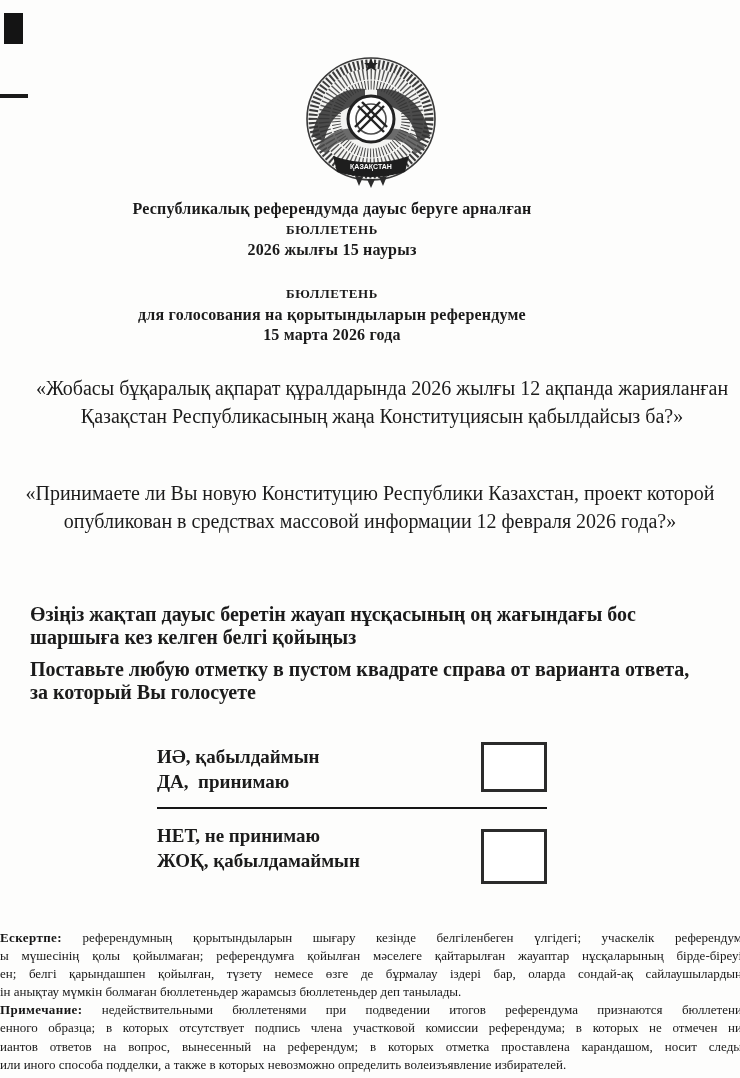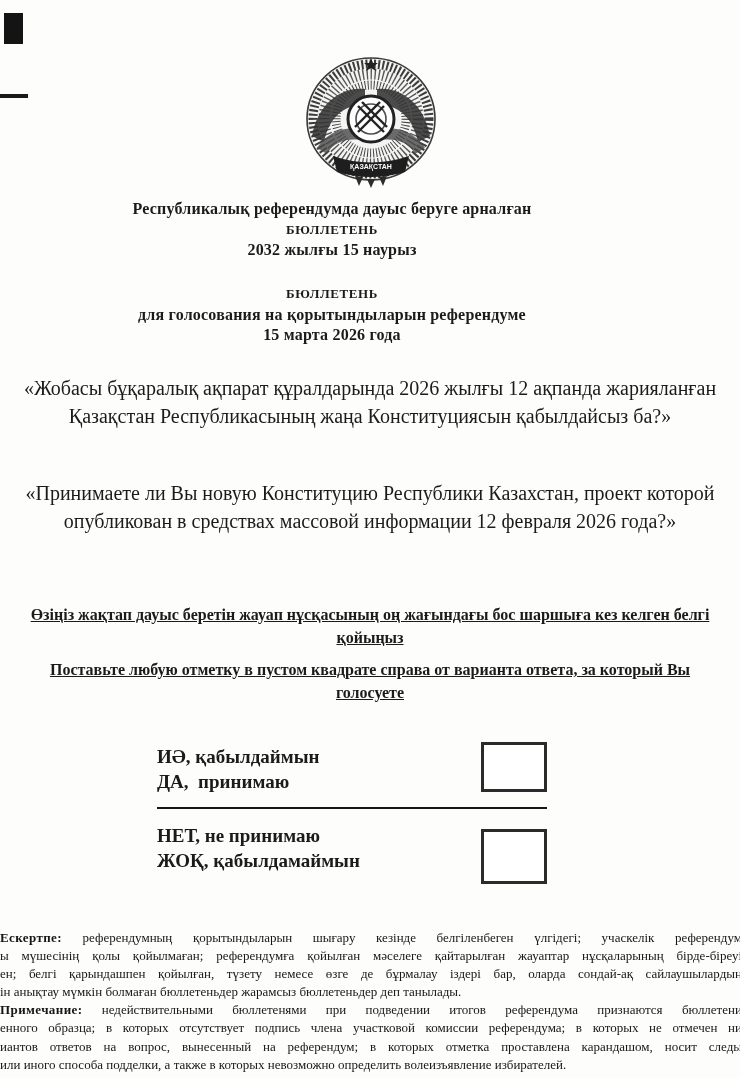--- a/index.html
+++ b/index.html
@@ -17,25 +17,25 @@
   .emblem{left:303px;top:56px;width:136px;height:132px;}
   
   .hdr{left:0;width:664px;text-align:center;font-weight:bold;
        font-size:16px;line-height:20.5px;letter-spacing:0.2px;}
   .hdr .big{font-size:13px;letter-spacing:0.6px;}
   .hdr-kk{top:199px;}
   .hdr-ru{top:284px;}
   
   .question{left:20px;width:700px;text-align:center;
             font-size:20px;line-height:27.5px;}
-  .q-kk{top:375px;}
+  .q-kk{top:375px;margin-left:12px;}
   .q-ru{top:480px;}
   
-  .instr{left:30px;width:680px;text-align:center;font-weight:bold;
-         font-size:16px;line-height:23px;text-decoration:underline;}
+  .instr{left:30px;width:680px;font-weight:bold;
+         font-size:20px;line-height:23px;}
   .i-kk{top:603px;}
   .i-ru{top:658px;}
   
   .opt{left:157px;font-weight:bold;font-size:19px;line-height:25px;white-space:nowrap;}
   .opt1{top:744px;}
   .opt2{top:823px;}
   .checkbox{width:60px;height:44px;background:#fff;border:3px solid #2b2b2b;}
   .cb1{left:481px;top:742px;}
   .cb2{left:481px;top:829px;height:49px;}
   .divider{left:157px;top:807px;width:390px;height:2px;background:#161616;}
@@ -80,21 +80,21 @@
       <text x="68" y="113" text-anchor="middle" font-size="7" font-weight="bold" fill="#ffffff" font-family="Liberation Sans, sans-serif">ҚАЗАҚСТАН</text>
       <path d="M52,120 L56,130 L60,121 Z" fill="#2c2c2c"></path>
       <path d="M84,120 L80,130 L76,121 Z" fill="#2c2c2c"></path>
       <path d="M64,123 L68,132 L72,123 Z" fill="#2c2c2c"></path>
     </svg>
   </div>
 
   <div class="abs hdr hdr-kk">
     <div>Республикалық референдумда дауыс беруге арналған</div>
     <div class="big">БЮЛЛЕТЕНЬ</div>
-    <div>2032 жылғы 15 наурыз</div>
+    <div>2026 жылғы 15 наурыз</div>
   </div>
 
   <div class="abs hdr hdr-ru">
     <div class="big">БЮЛЛЕТЕНЬ</div>
     <div>для голосования на қорытындыларын референдуме</div>
     <div>15 марта 2026 года</div>
   </div>
 
   <div class="abs question q-kk">«Жобасы бұқаралық ақпарат құралдарында 2026 жылғы 12 ақпанда жарияланған Қазақстан Республикасының жаңа Конституциясын қабылдайсыз ба?»</div>
   <div class="abs question q-ru">«Принимаете ли Вы новую Конституцию Республики Казахстан, проект которой опубликован в средствах массовой информации 12 февраля 2026 года?»</div>

